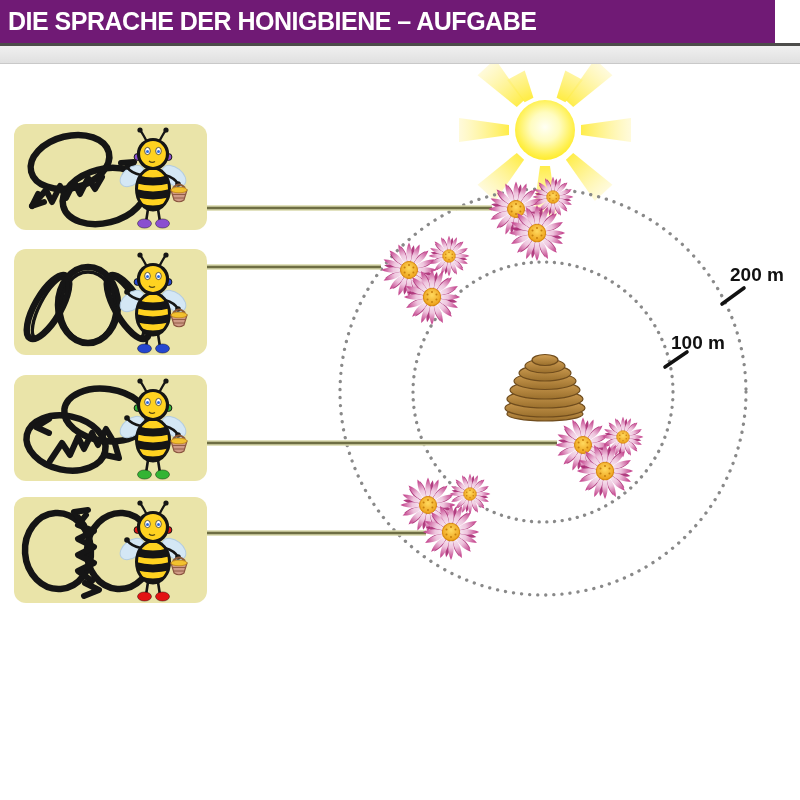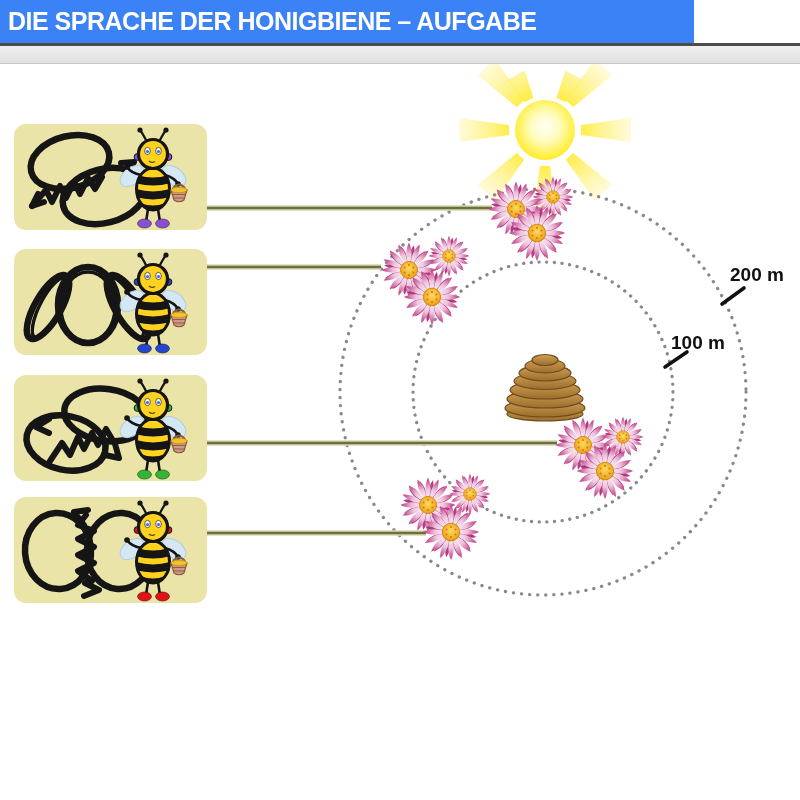--- a/index.html
+++ b/index.html
@@ -1,19 +1,19 @@
 <!DOCTYPE html>
 <html><head>
 <meta charset="utf-8">
 <style>
   html,body{margin:0;padding:0;}
   body{width:800px;height:800px;position:relative;background:#ffffff;overflow:hidden;
        font-family:"Liberation Sans",sans-serif;}
   .stage{position:absolute;left:0;top:0;width:800px;height:800px;}
-  .titlebar{position:absolute;left:0;top:0;width:694px;height:43px;background:#3b82f6;z-index:5;}
+  .titlebar{position:absolute;left:0;top:0;width:775px;height:43px;background:#701a75;z-index:5;}
   .titlebar .title{color:#ffffff;font-weight:bold;font-size:25px;letter-spacing:-0.5px;
        line-height:43px;padding-left:8px;white-space:nowrap;}
   .titlebar-rule{position:absolute;left:0;top:43px;width:800px;height:3px;background:#4c4c4a;z-index:5;}
   .subbar{position:absolute;left:0;top:46px;width:800px;height:17px;z-index:5;
        background:linear-gradient(#f0f0f0,#e0e0e0);border-bottom:1px solid #c9c9c9;}
   svg{display:block;}
 </style>
 </head>
 <body>
 

